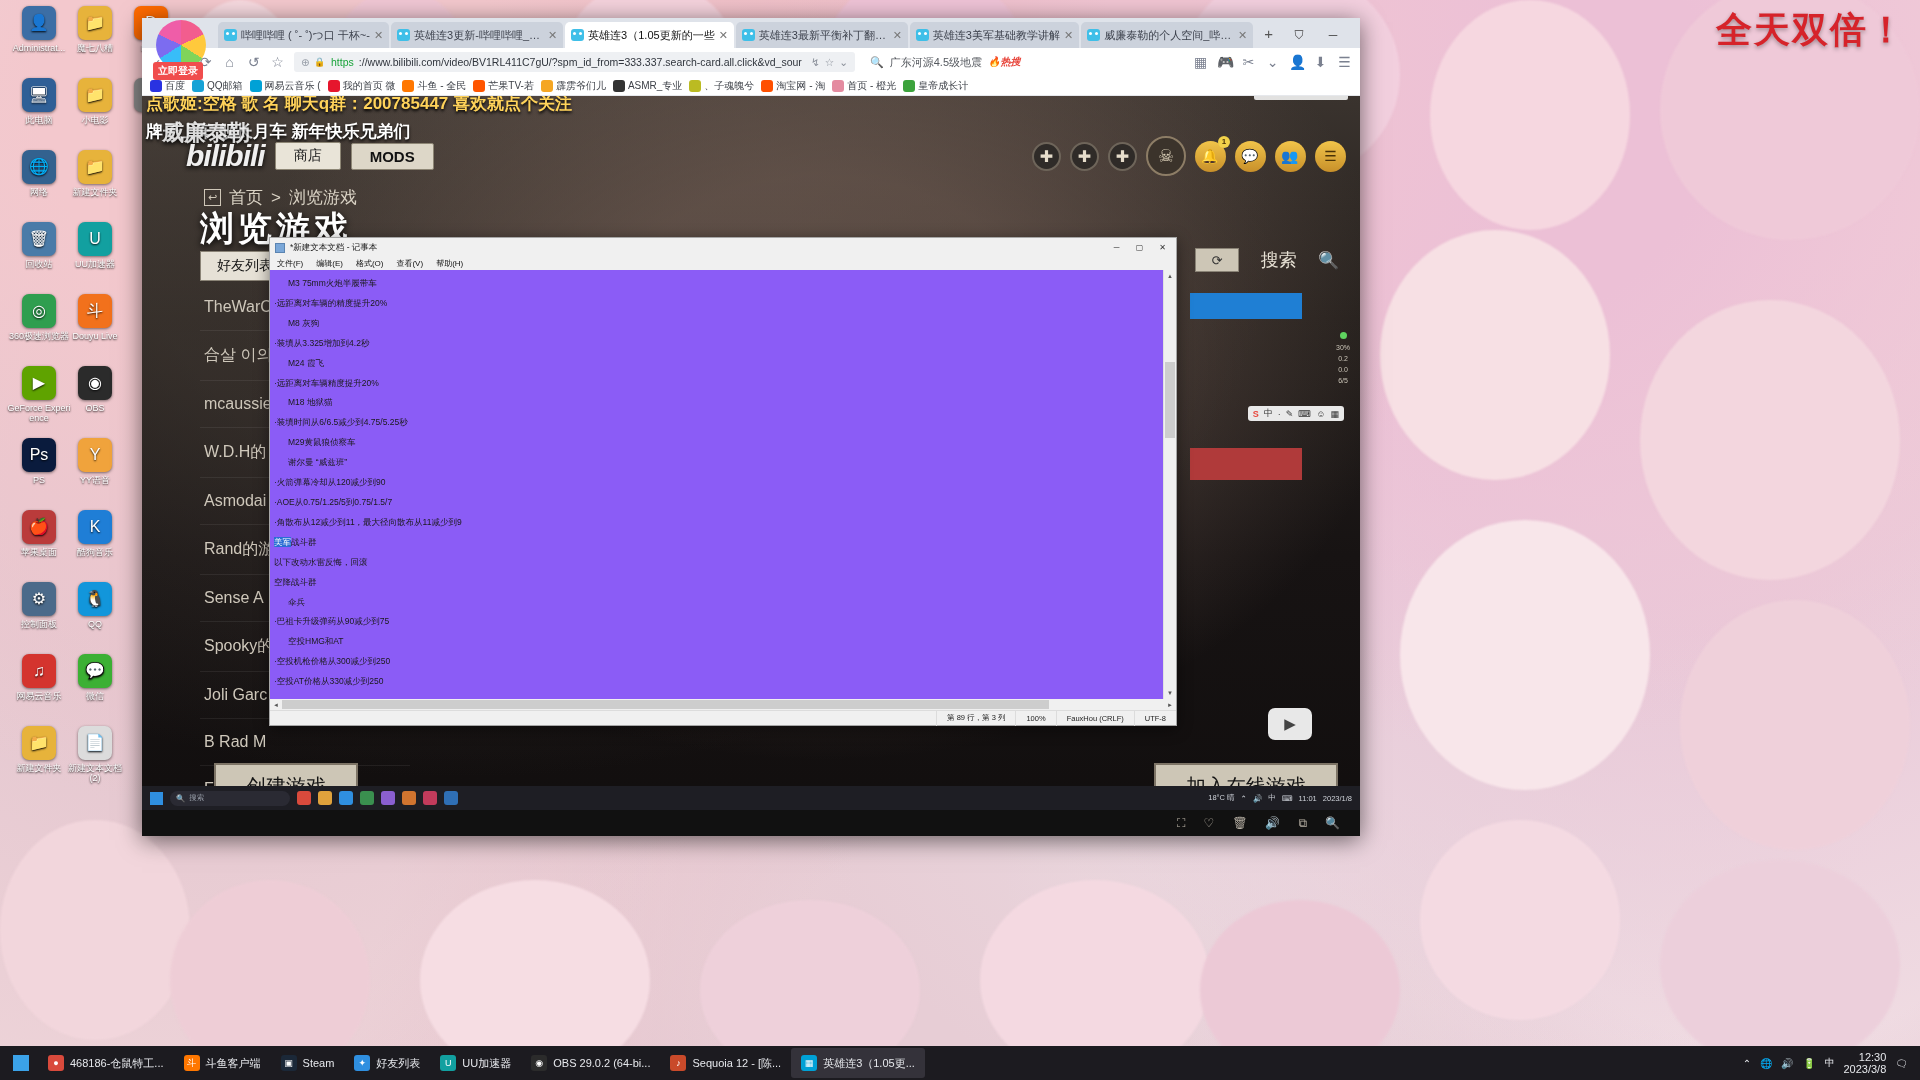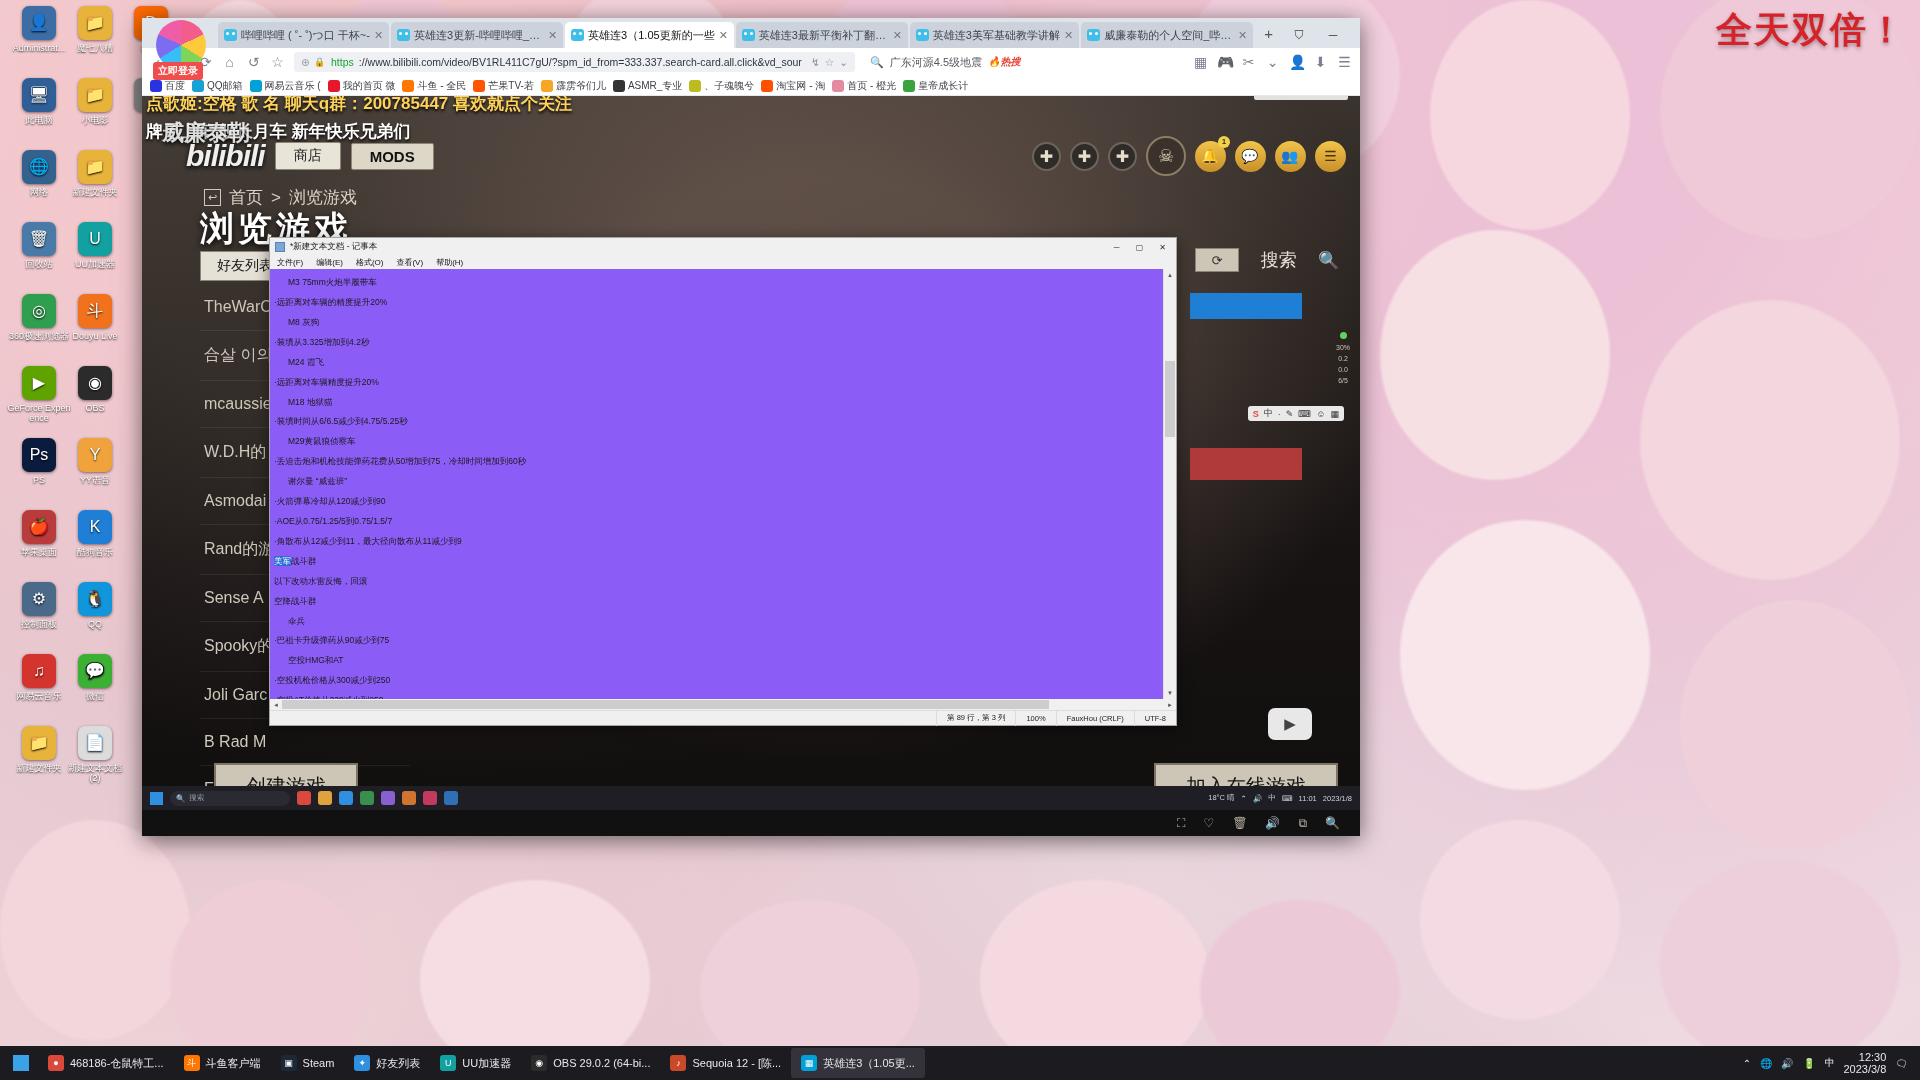--- a/index.html
+++ b/index.html
@@ -585,21 +585,20 @@
     <div id="np-text">
         <div class="ind">M3 75mm火炮半履带车</div>
         <div>·远距离对车辆的精度提升20%</div>
         <div class="ind">M8 灰狗</div>
         <div>·装填从3.325增加到4.2秒</div>
         <div class="ind">M24 霞飞</div>
         <div>·远距离对车辆精度提升20%</div>
         <div class="ind">M18 地狱猫</div>
         <div>·装填时间从6/6.5减少到4.75/5.25秒</div>
         <div class="ind">M29黄鼠狼侦察车</div>
-        <div>·丢迫击炮和机枪技能弹药花费从50增加到75，冷却时间增加到60秒</div>
         <div class="ind">谢尔曼 “威兹班”</div>
         <div>·火箭弹幕冷却从120减少到90</div>
         <div>·AOE从0.75/1.25/5到0.75/1.5/7</div>
         <div>·角散布从12减少到11，最大径向散布从11减少到9</div>
         <div><span class="sel">美军</span><span>战斗群</span></div>
         <div>以下改动水雷反悔，回滚</div>
         <div>空降战斗群</div>
         <div class="ind">伞兵</div>
         <div>·巴祖卡升级弹药从90减少到75</div>
         <div class="ind">空投HMG和AT</div>

